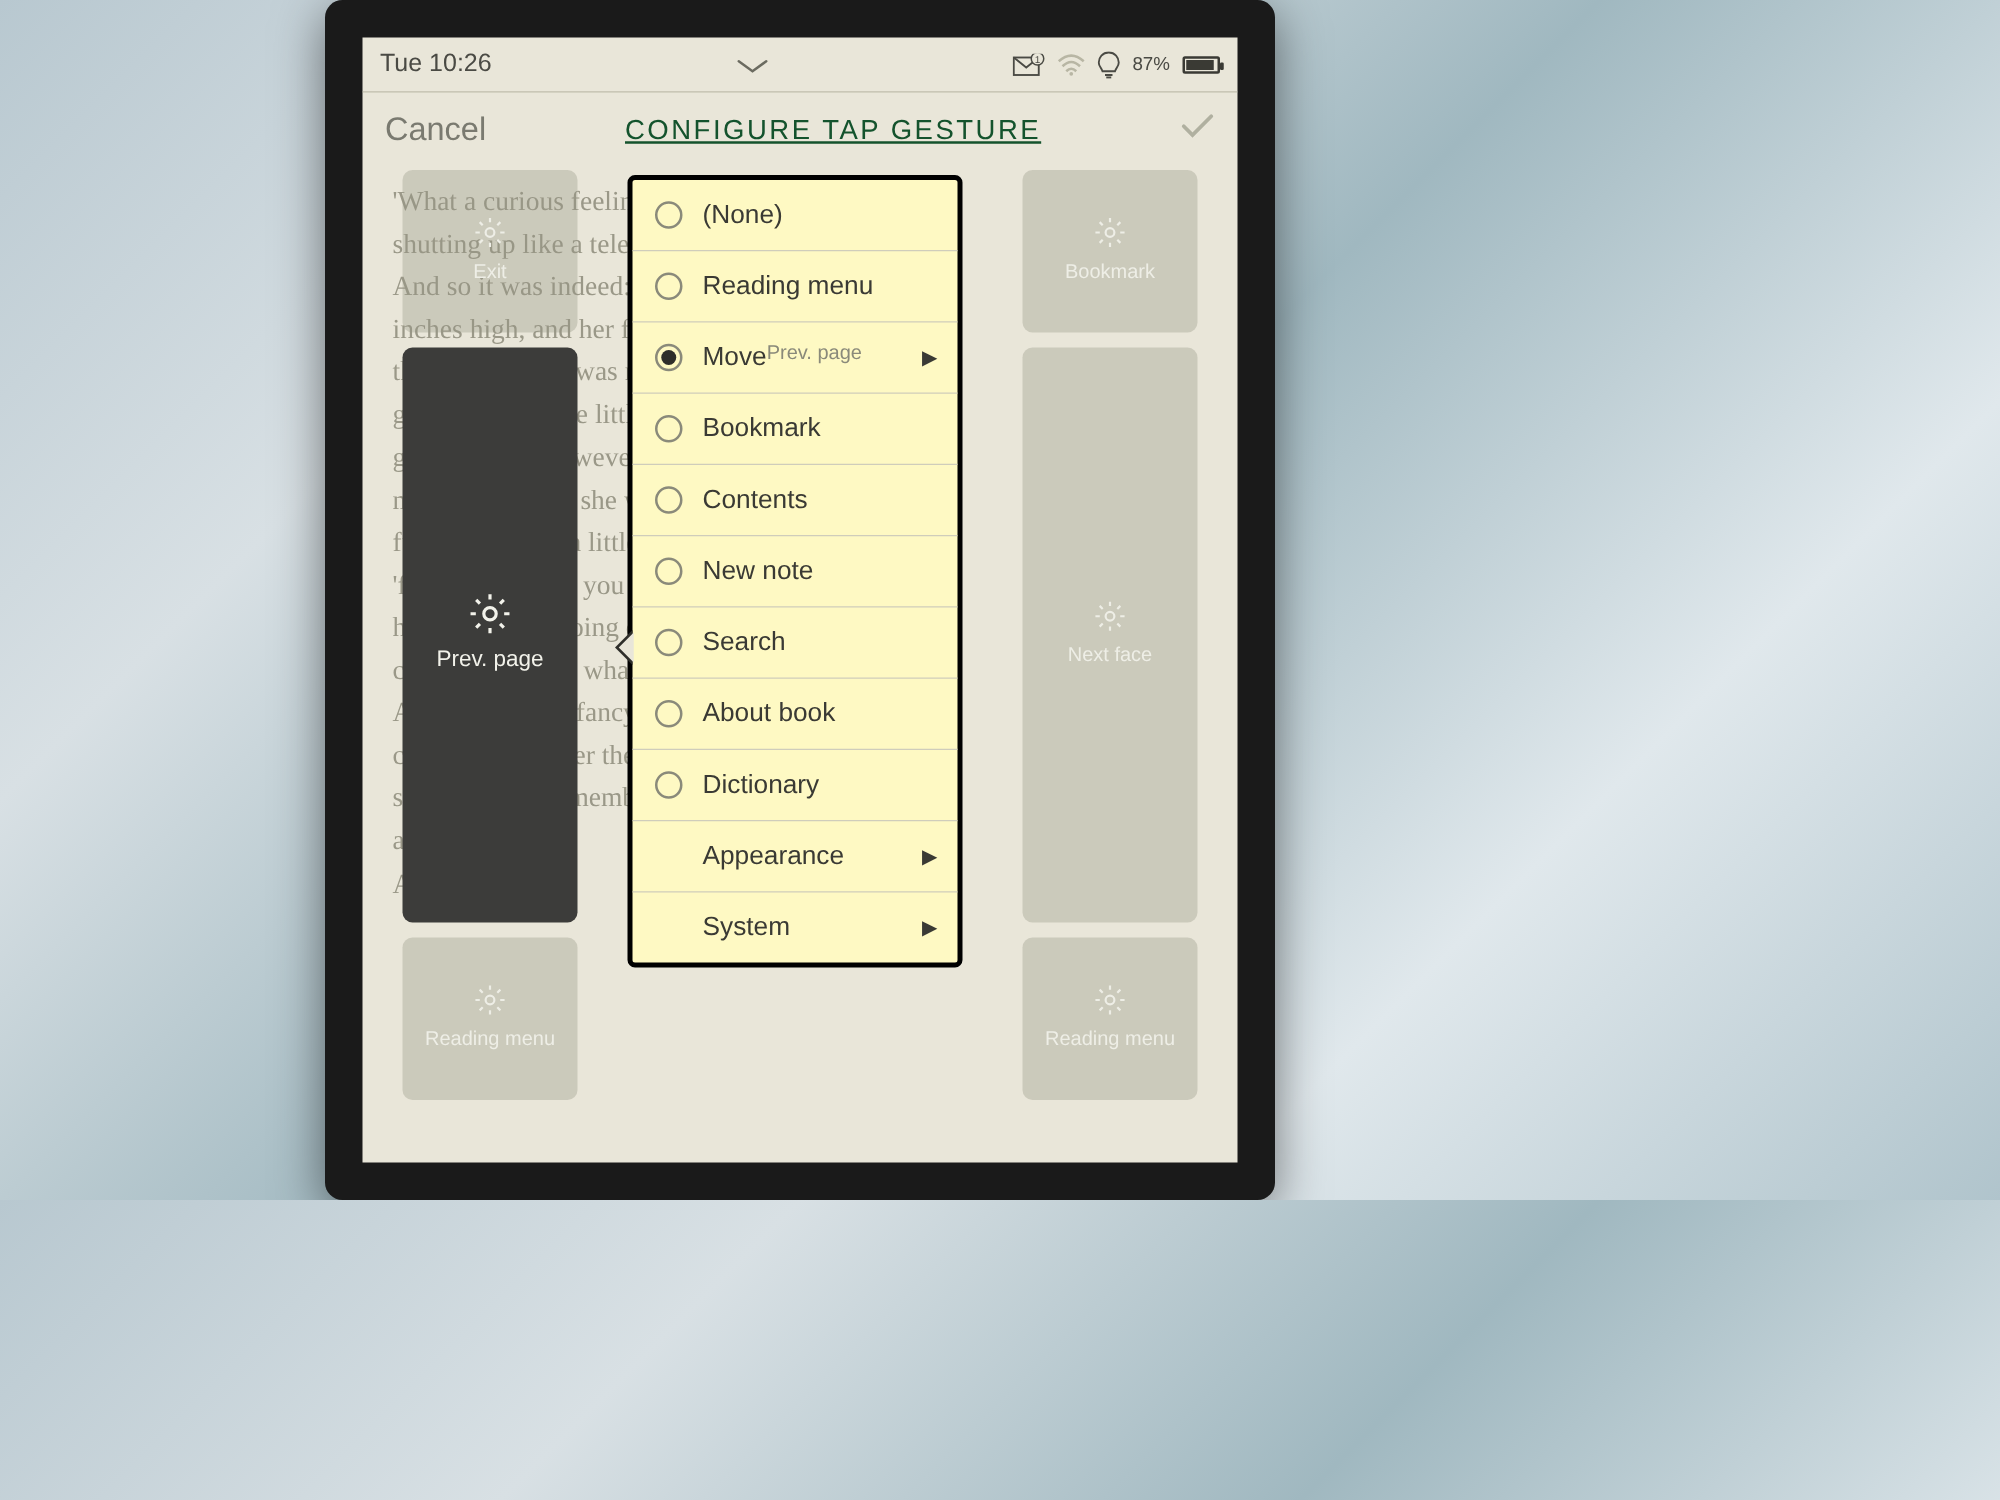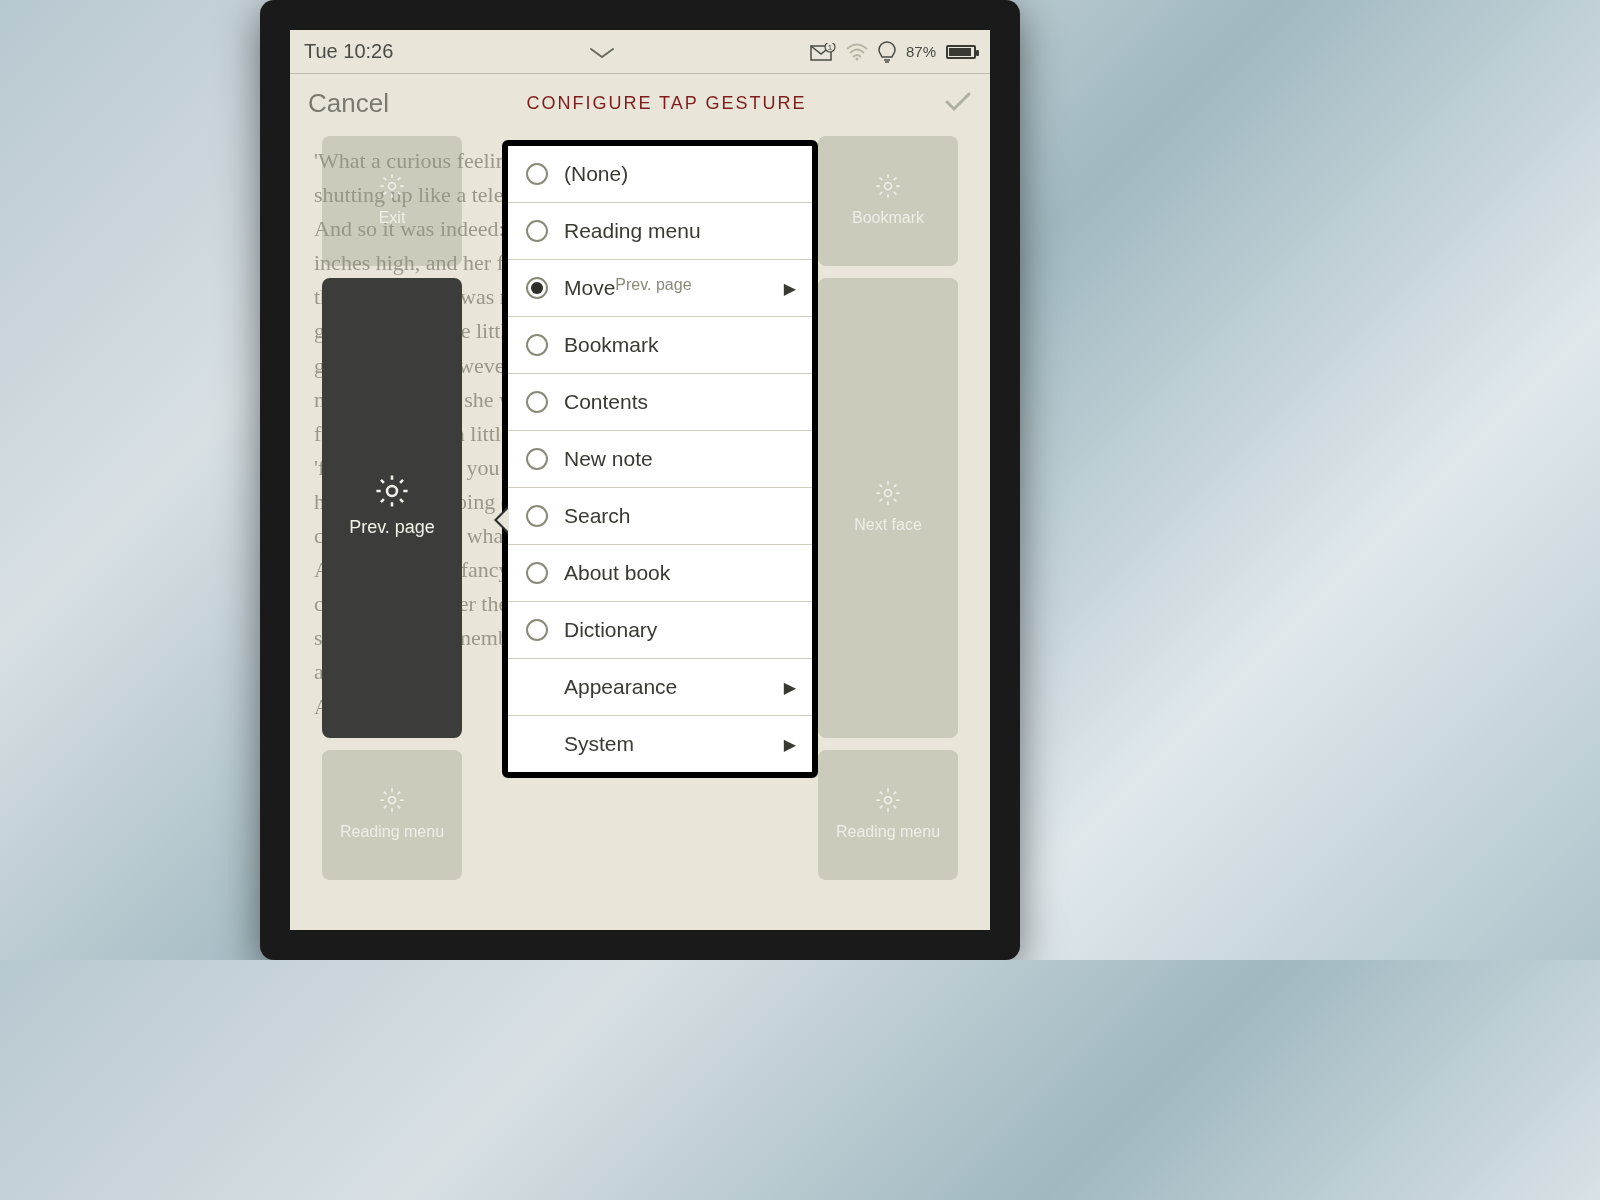--- a/index.html
+++ b/index.html
@@ -48,21 +48,21 @@
     width: 30px; height: 14px; border: 2px solid #3a3a34; border-radius:2px;
     position: relative; display:inline-block;
   }
   .battery::after{content:"";position:absolute;right:-5px;top:3px;width:3px;height:6px;background:#3a3a34;border-radius:1px;}
   .battery-fill{position:absolute;left:1px;top:1px;bottom:1px;width:85%;background:#3a3a34;}
   
   .cfg-header{
     display:flex;align-items:center;justify-content:space-between;
     padding:14px 18px;color:#7a7a70;
   }
-  .cfg-header .title{font-size:18px;letter-spacing:2px;color:#7f1d1d;}
+  .cfg-header .title{font-size:22px;letter-spacing:2px;color:#14532d;text-decoration:underline;}
   .cfg-header .cancel{font-size:26px;color:#7a7a70;}
   .cfg-header .check{color:#b0b0a0;}
   
   .backdrop {
     position:absolute; left:0; right:0; top:96px; bottom:0;
     padding: 18px 24px;
     font-family: Georgia, "Times New Roman", serif;
     color:#9a9888;
     font-size:22px;
     line-height:1.55;
@@ -81,23 +81,23 @@
   .z-exit    { left:32px;  top:10px;  width:140px; height:130px;text-align:right; }
   .z-bookmark{ right:32px; top:10px;  width:140px; height:130px; }
   .z-prev    { left:32px;  top:152px; width:140px; height:460px; }
   .z-next    { right:32px; top:152px; width:140px; height:460px; }
   .z-rmenu-l { left:32px;  top:624px; width:140px; height:130px; }
   .z-rmenu-r { right:32px; top:624px; width:140px; height:130px; }
   
   .popup {
     position:absolute;
     left:212px; top:110px;
-    width:316px;
-    background:#ffffff;
-    border:6px solid #000000;
+    width:268px;
+    background:#fef9c3;
+    border:4px solid #000000;
     border-radius:6px;
     font-family:-apple-system,Arial,sans-serif;
     z-index:10;
   }
   .popup::before{
     content:"";
     position:absolute;
     left:-14px; top:360px;
     width:0;height:0;
     border-top:14px solid transparent;

